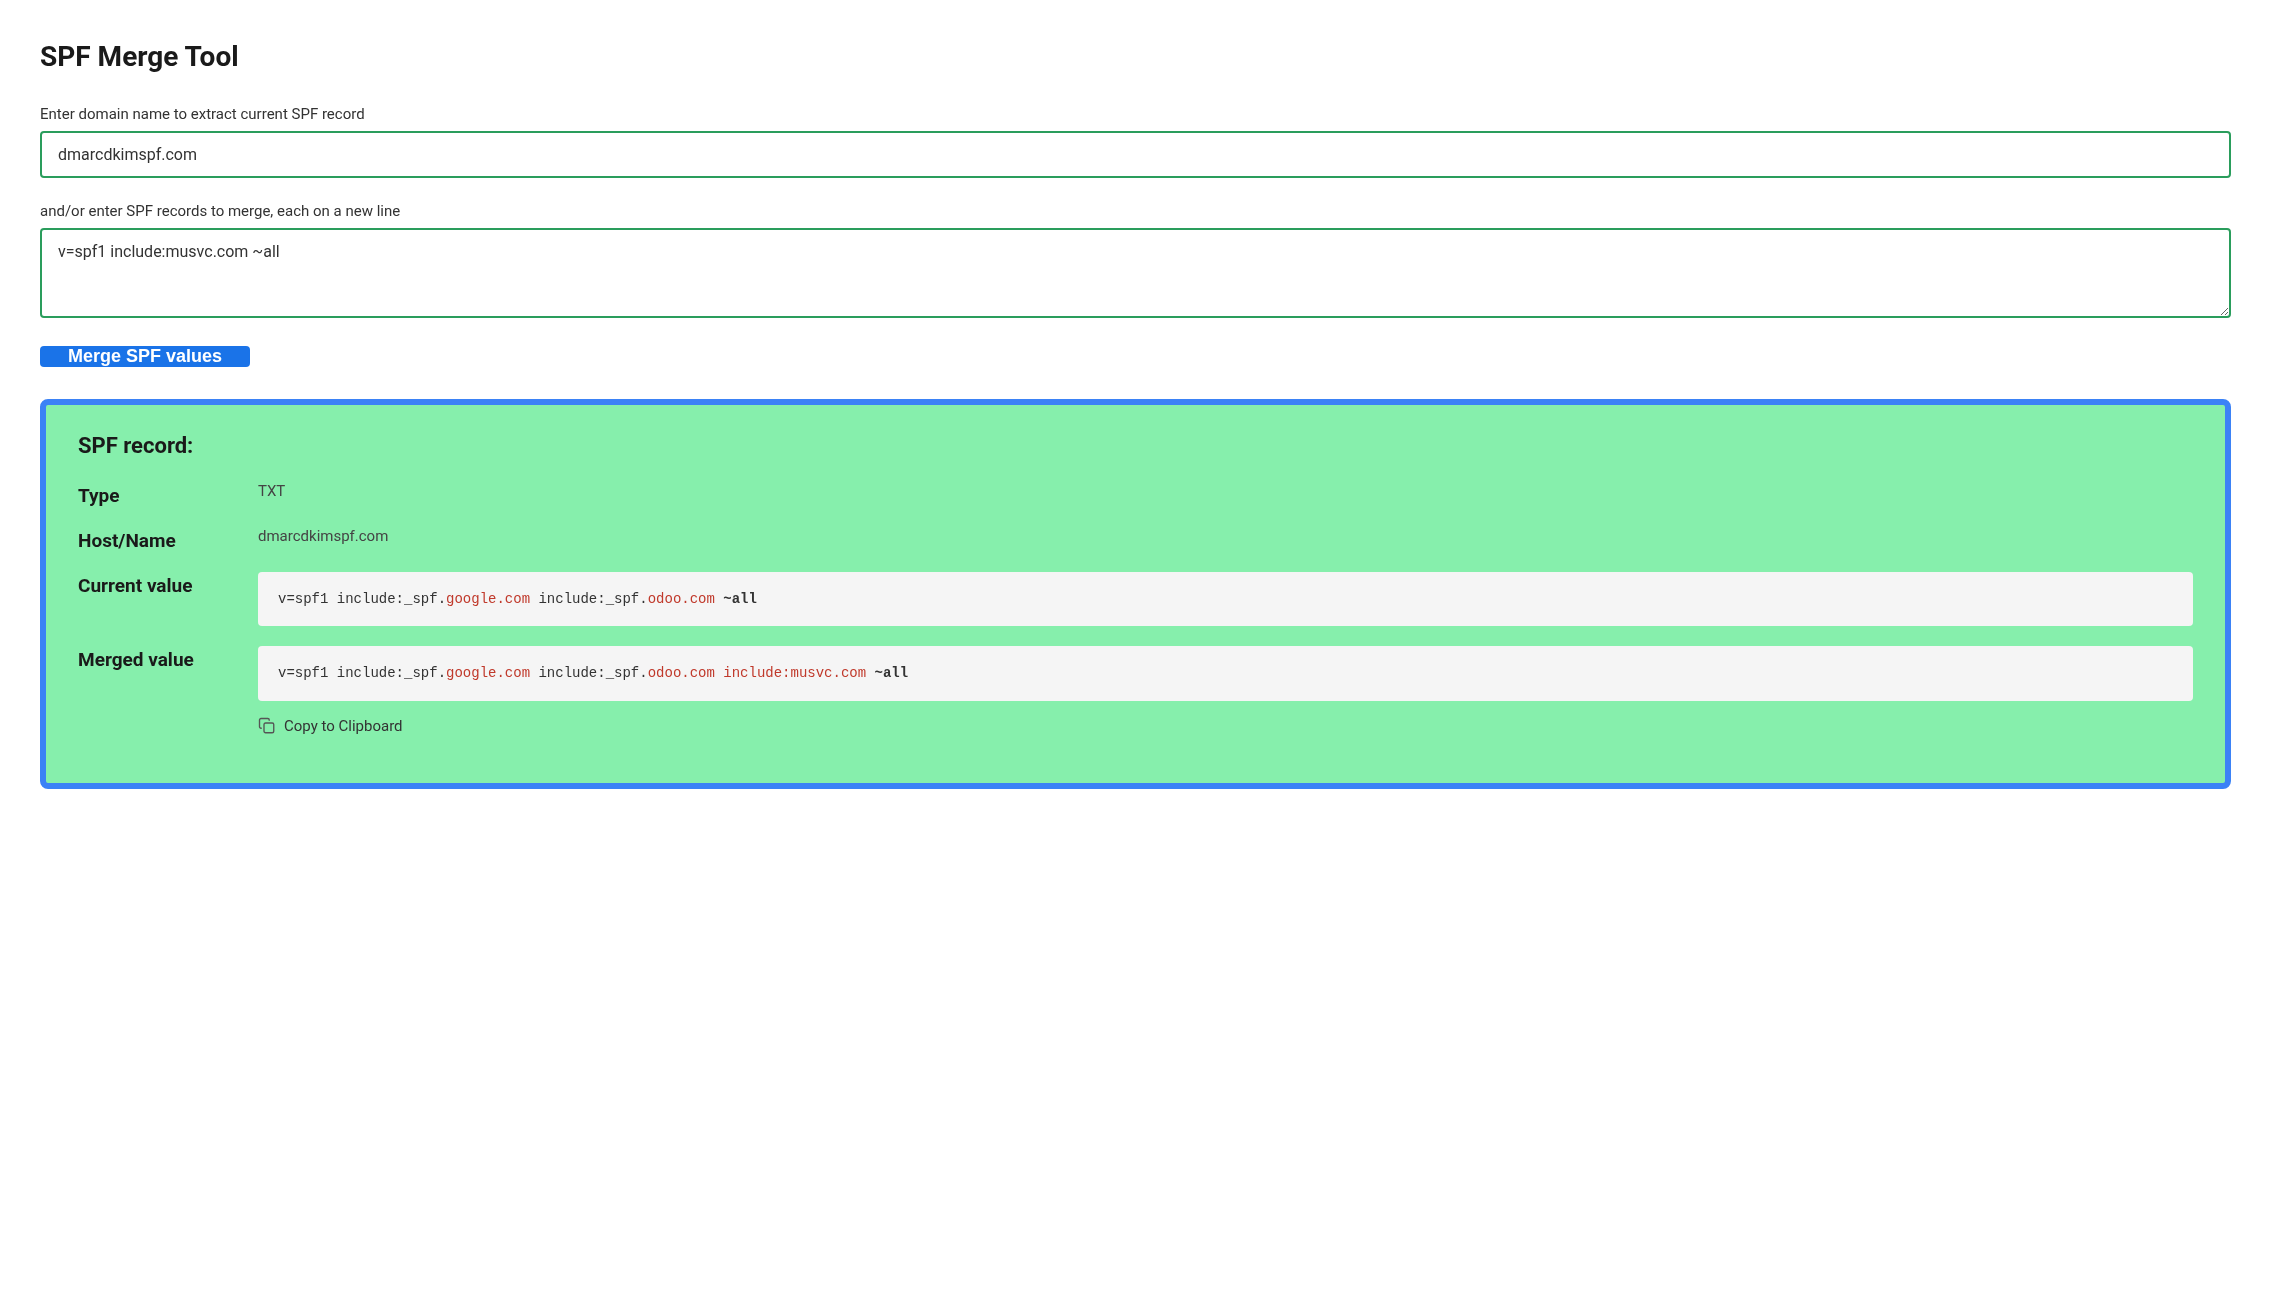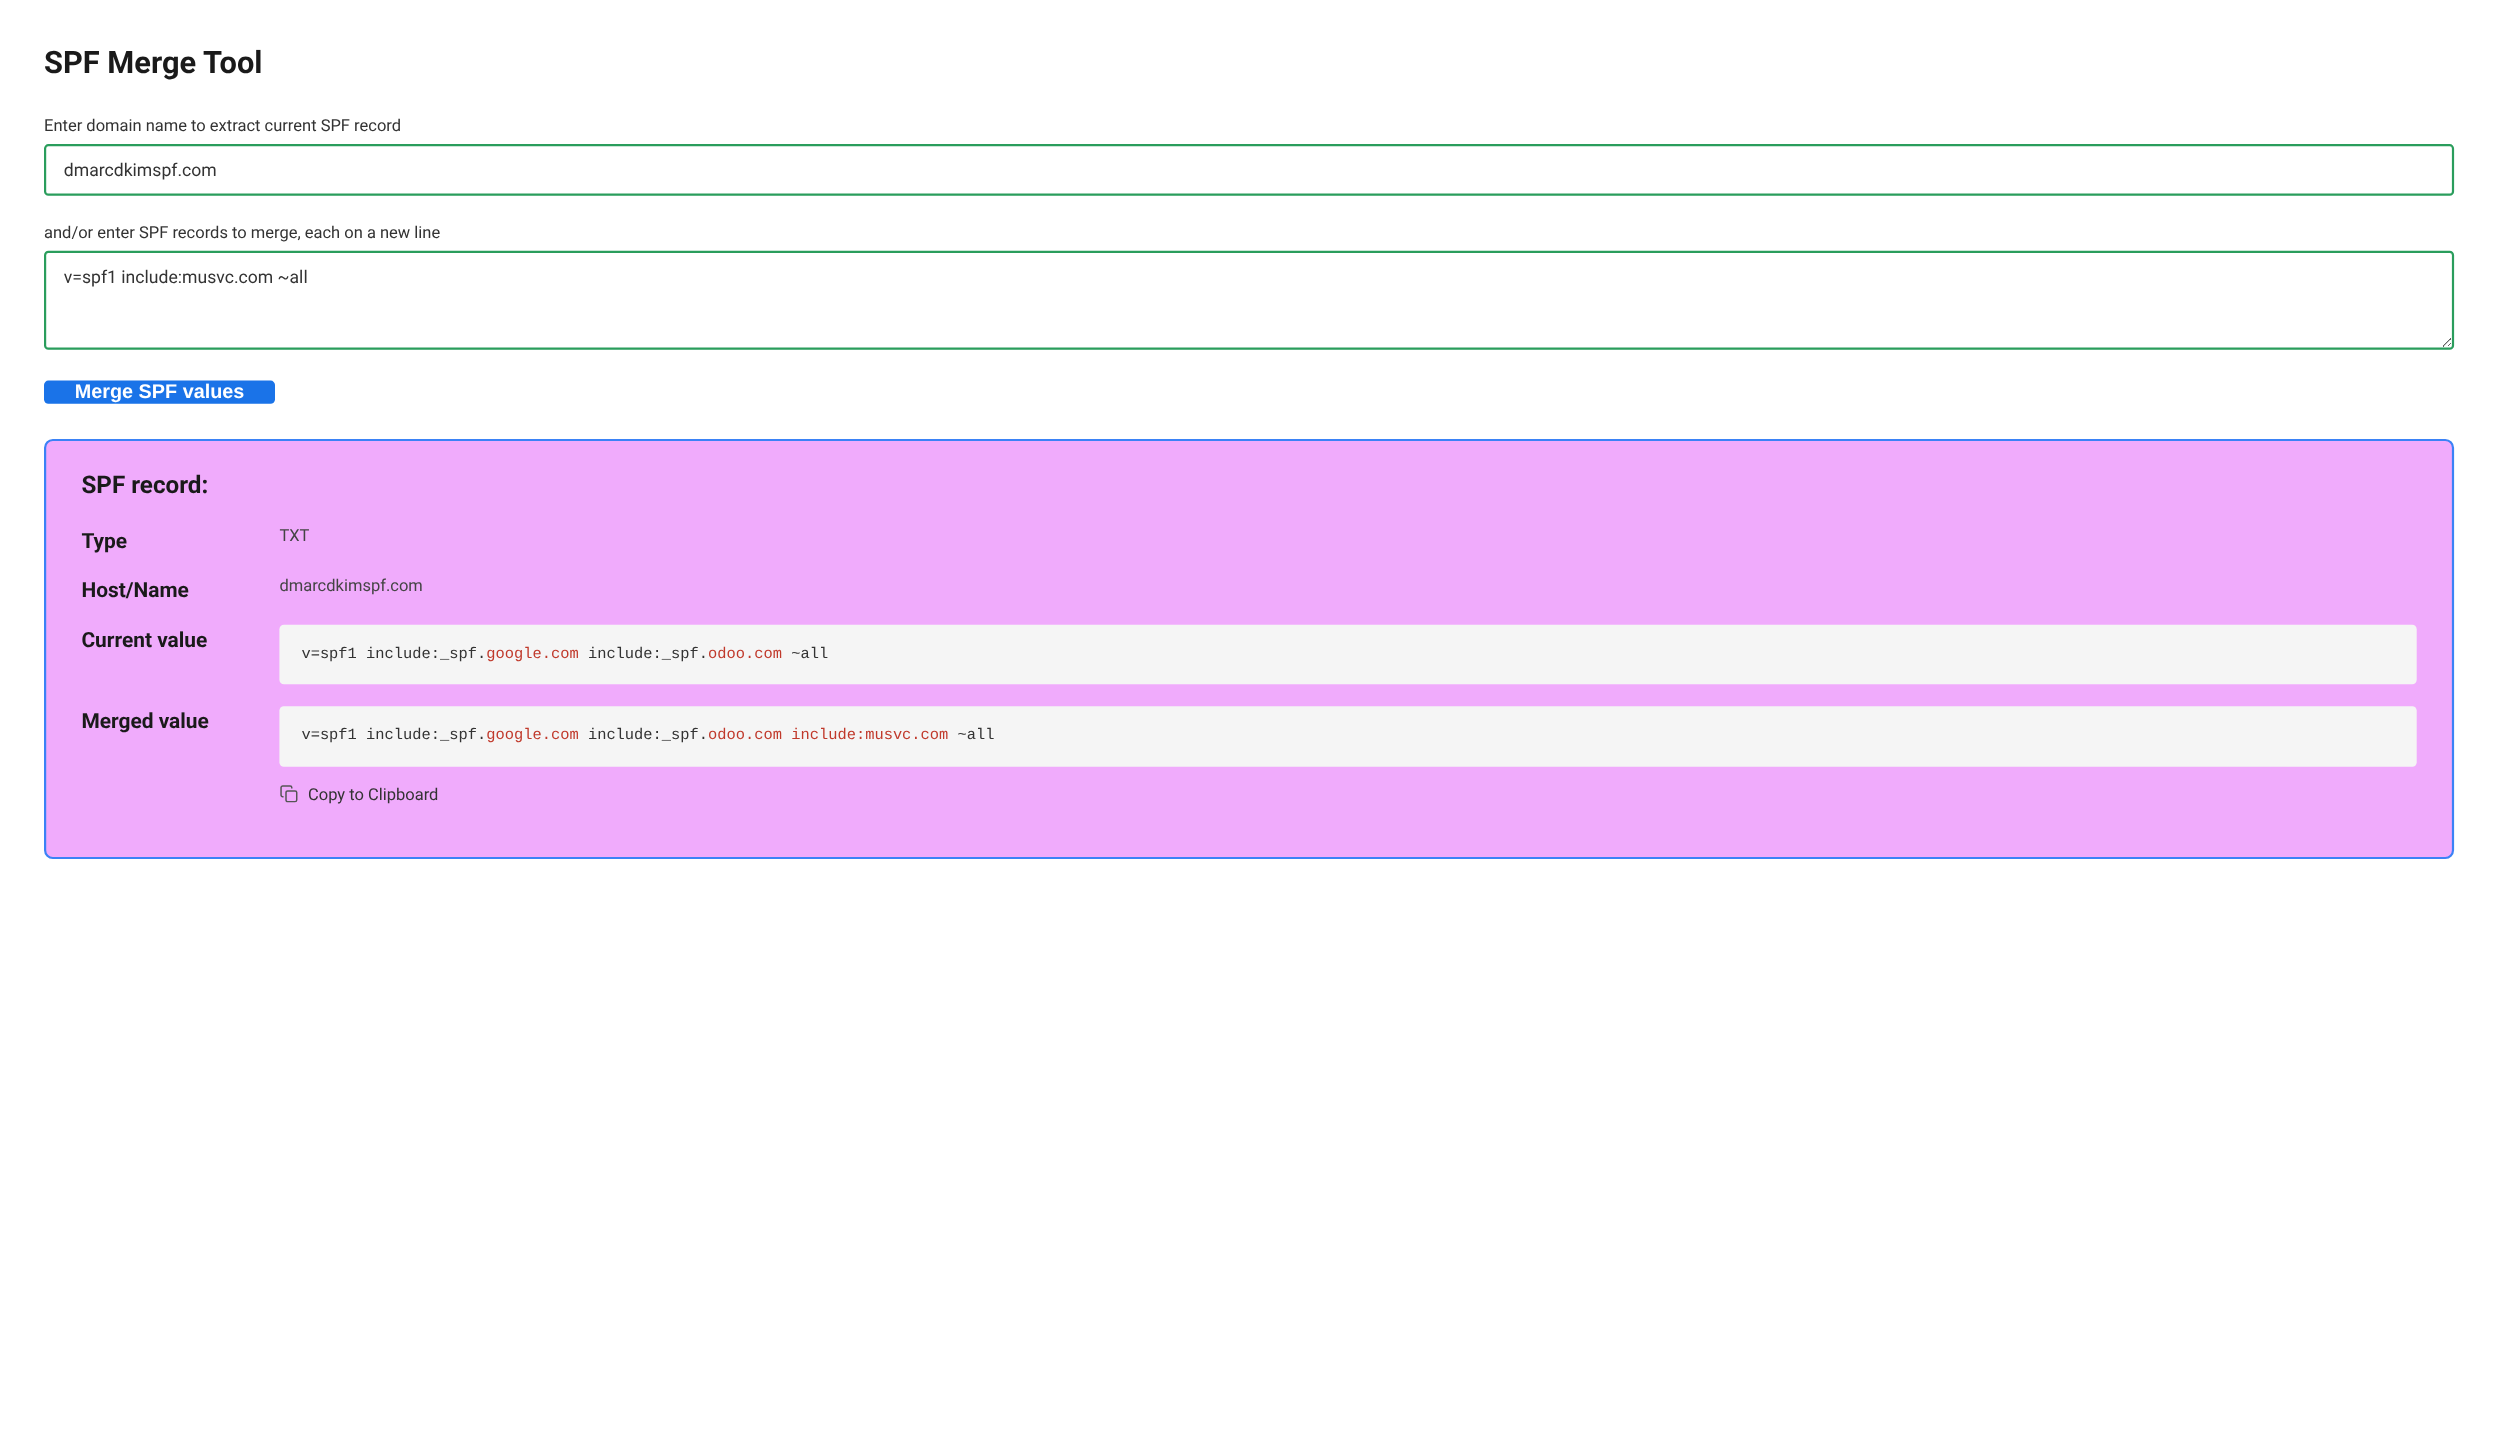--- a/index.html
+++ b/index.html
@@ -52,24 +52,24 @@
       border: none;
       border-radius: 4px;
       padding: 0 28px;
       font-size: 18px;
       font-weight: 600;
       cursor: pointer;
       margin-bottom: 32px;
     }
 
     .result-card {
-      border: 2px solid #3b82f6;
+      border: 6px solid #3b82f6;
       border-radius: 8px;
       padding: 28px 32px;
-      background: #f0abfc;
+      background: #86efac;
     }
 
     .result-title {
       font-size: 22px;
       font-weight: 700;
       color: #1a1a1a;
       margin-bottom: 24px;
     }
 
     .result-row {
@@ -100,21 +100,21 @@
       font-size: 14px;
       color: #333;
       line-height: 1.6;
     }
 
     .highlight-red {
       color: #c0392b;
     }
 
     .highlight-bold {
-      font-weight: 400;
+      font-weight: 700;
     }
 
     .copy-area {
       margin-top: 16px;
       display: flex;
       align-items: flex-start;
       gap: 8px;
       cursor: pointer;
       color: #333;
       font-size: 15px;

